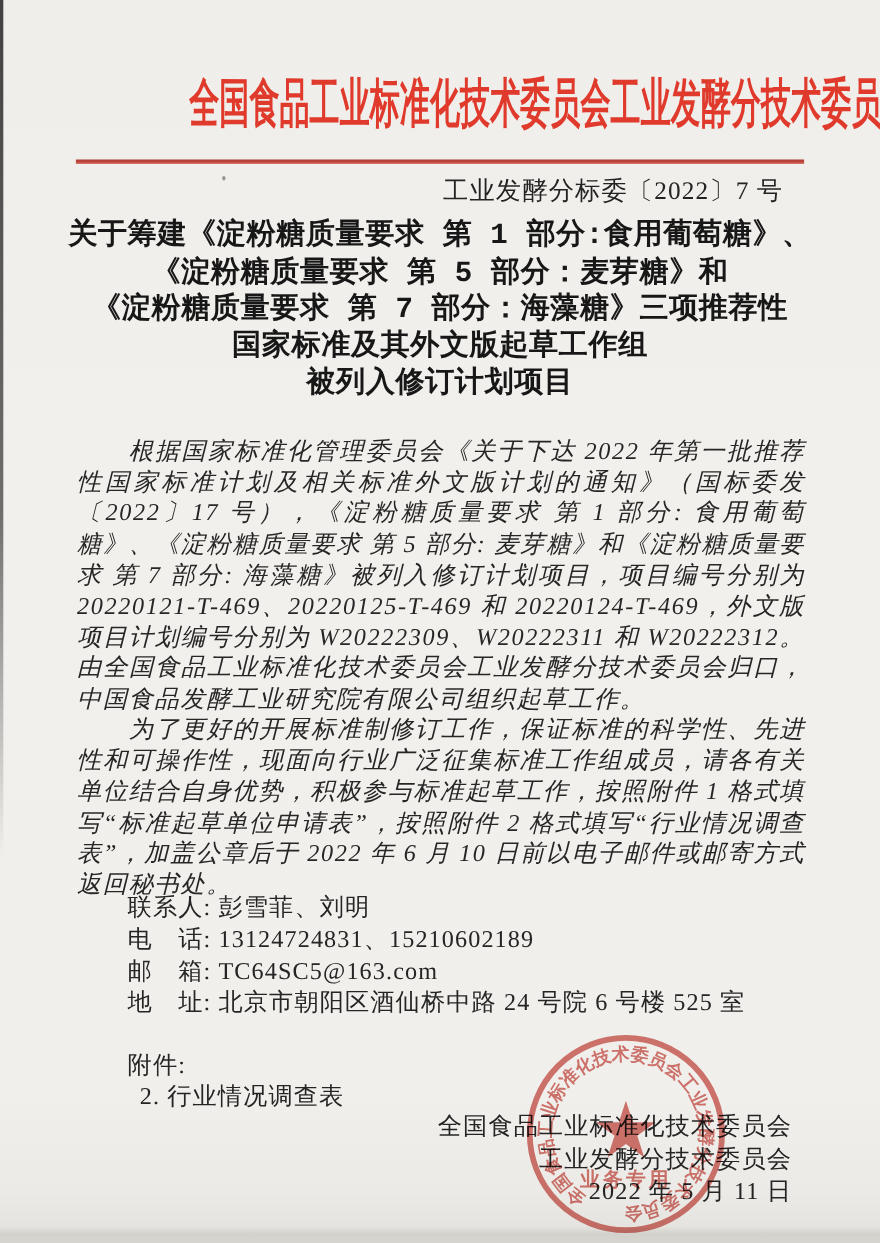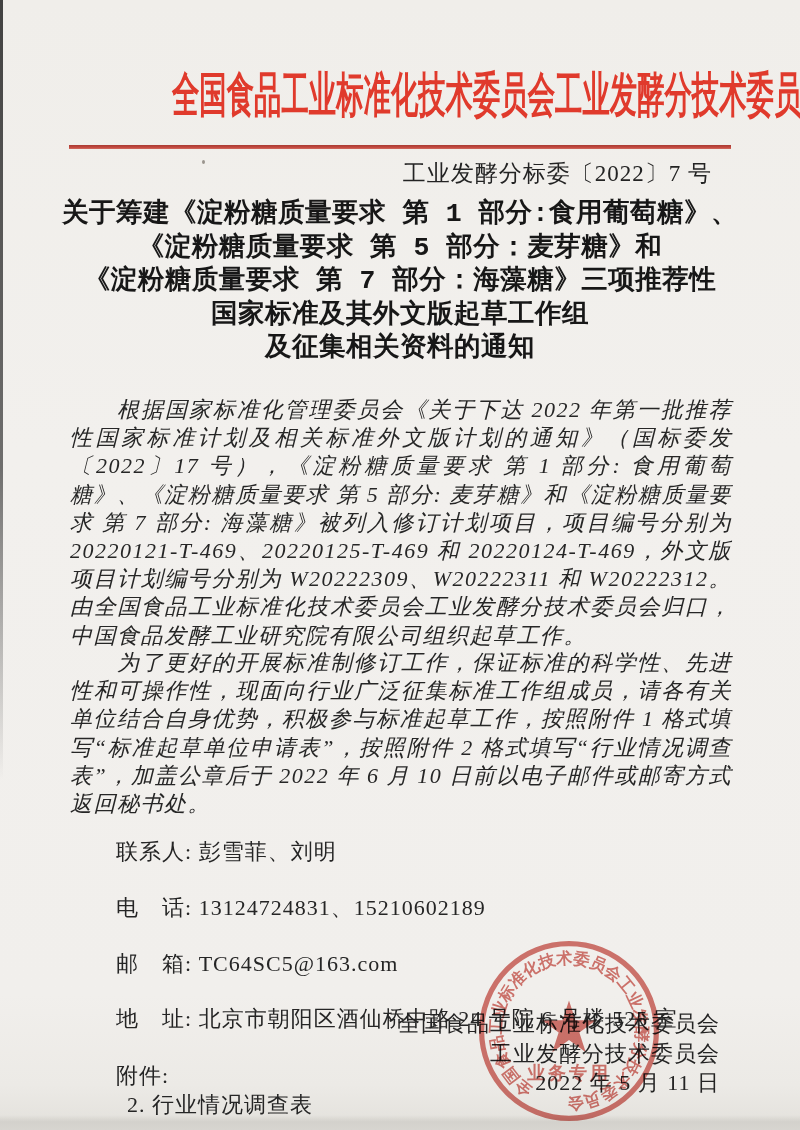--- a/index.html
+++ b/index.html
@@ -61,21 +61,21 @@
     font-size:22px;line-height:28.2px;letter-spacing:1.5px;
     text-align:justify;text-justify:inter-character;
     text-indent:47px;color:#262626;font-style:italic;
   }
   .para1{top:396px;}
   .para2{top:649px;}
   .contact-block{
     position:absolute;top:811px;left:70px;width:680px;
     font-size:22px;line-height:28.8px;letter-spacing:1px;color:#252525;
   }
-  .contact-line{padding-left:46px;margin-top:27px;}
+  .contact-line{padding-left:46px;}
   .attach-label{padding-left:46px;margin-top:28px;}
   .attach-item{padding-left:57px;}
   .signature-block{
     position:absolute;top:1009px;left:390px;width:330px;
     text-align:right;font-size:22px;line-height:29.6px;
     letter-spacing:1px;color:#242424;
   }
   .seal{
     position:absolute;left:474px;top:936px;
     width:190px;height:190px;
@@ -102,21 +102,21 @@
 
   <div class="rule"></div>
 
   <div class="doc-number">工业发酵分标委〔2022〕7 号</div>
 
   <div class="title-block">
     <div>关于筹建《淀粉糖质量要求 第 1 部分:食用葡萄糖》、</div>
     <div>《淀粉糖质量要求 第 5 部分：麦芽糖》和</div>
     <div>《淀粉糖质量要求 第 7 部分：海藻糖》三项推荐性</div>
     <div>国家标准及其外文版起草工作组</div>
-    <div>及征集相关资料的通知</div>
+    <div>被列入修订计划项目</div>
   </div>
 
 
   <div class="para para1">根据国家标准化管理委员会《关于下达 2022 年第一批推荐性国家标准计划及相关标准外文版计划的通知》（国标委发〔2022〕17 号），《淀粉糖质量要求 第 1 部分: 食用葡萄糖》、《淀粉糖质量要求 第 5 部分: 麦芽糖》和《淀粉糖质量要求 第 7 部分: 海藻糖》被列入修订计划项目，项目编号分别为 20220121-T-469、20220125-T-469 和 20220124-T-469，外文版项目计划编号分别为 W20222309、W20222311 和 W20222312。由全国食品工业标准化技术委员会工业发酵分技术委员会归口，中国食品发酵工业研究院有限公司组织起草工作。</div>
   <div class="para para2">为了更好的开展标准制修订工作，保证标准的科学性、先进性和可操作性，现面向行业广泛征集标准工作组成员，请各有关单位结合自身优势，积极参与标准起草工作，按照附件 1 格式填写“标准起草单位申请表”，按照附件 2 格式填写“行业情况调查表”，加盖公章后于 2022 年 6 月 10 日前以电子邮件或邮寄方式返回秘书处。</div>
 
   <div class="contact-block">
     <div class="contact-line">
       <span>联系人: </span><span>彭雪菲、刘明</span>
     </div>

